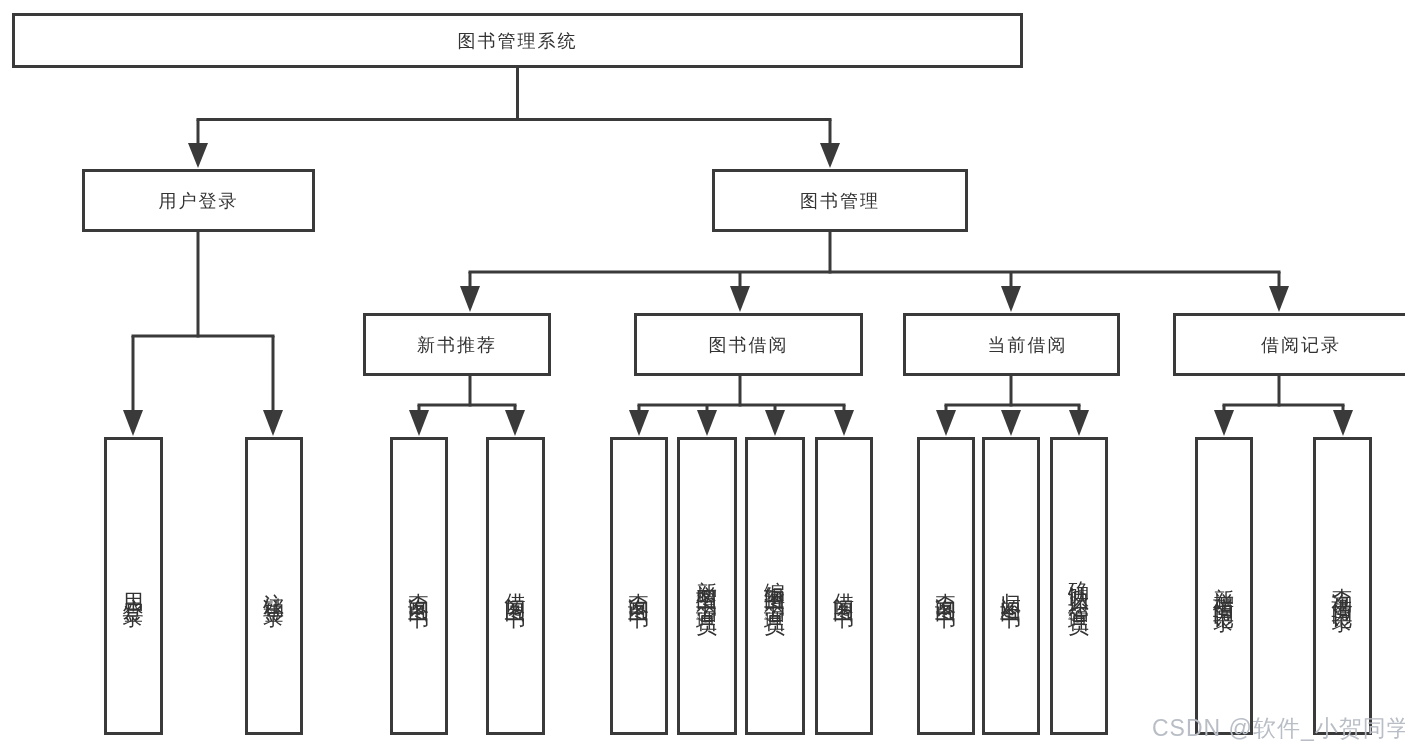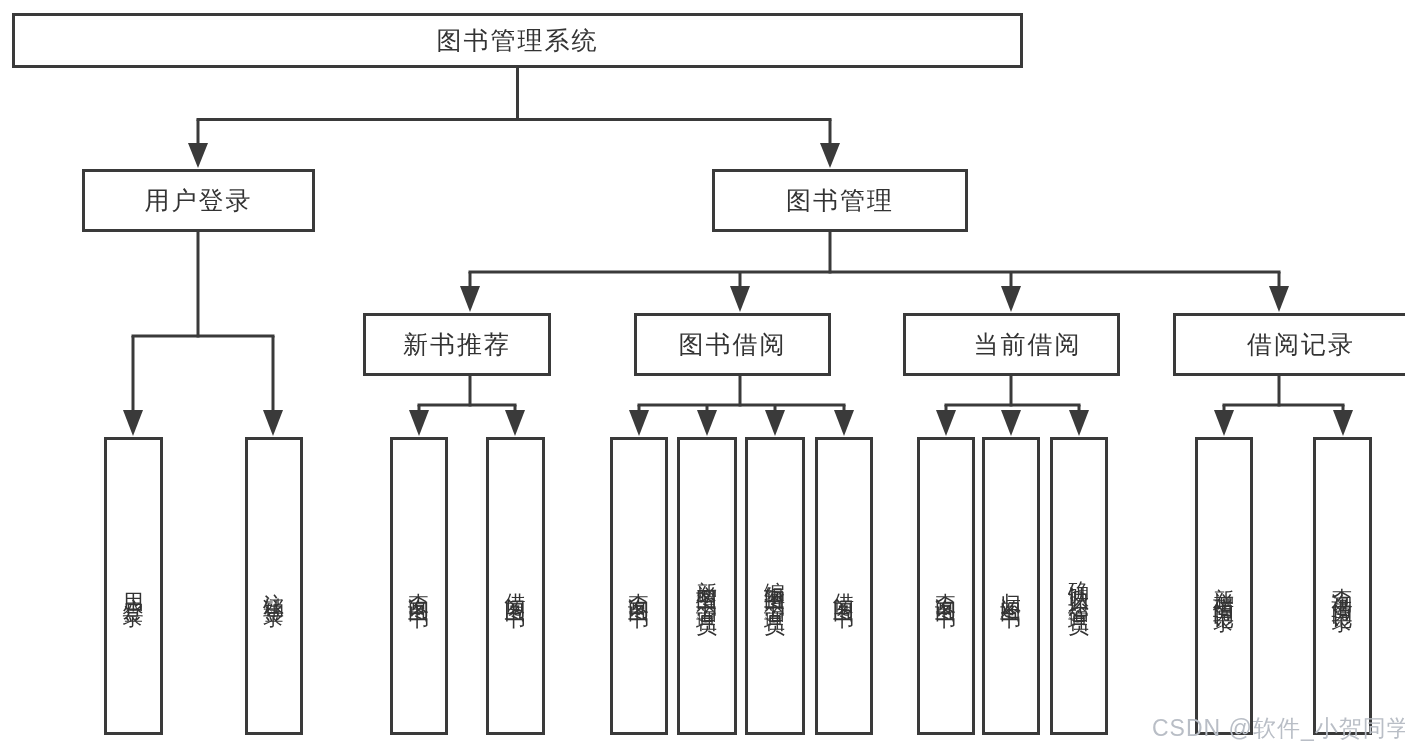--- a/index.html
+++ b/index.html
@@ -13,21 +13,21 @@
   }
   .connectors { position: absolute; left: 0; top: 0; }
   .node {
     position: absolute;
     box-sizing: border-box;
     background: #ffffff;
     border: 3px solid #3a3a3a;
     display: flex;
     align-items: center;
     justify-content: center;
-    font-size: 25px;
+    font-size: 18px;
     color: #333333;
     letter-spacing: 2px;
     white-space: nowrap;
   }
   .leaf {
     position: absolute;
     box-sizing: border-box;
     background: #ffffff;
     border: 3px solid #3a3a3a;
     display: flex;
@@ -124,21 +124,21 @@
       <polygon points="1333,410 1353,410 1343,436"></polygon>
     </g>
   </svg>
 
   <div class="node" style="left:12px; top:13px; width:1011px; height:55px;">图书管理系统</div>
 
   <div class="node" style="left:82px; top:169px; width:233px; height:63px;">用户登录</div>
   <div class="node" style="left:712px; top:169px; width:256px; height:63px;">图书管理</div>
 
   <div class="node" style="left:363px; top:313px; width:188px; height:63px;">新书推荐</div>
-  <div class="node" style="left:634px; top:313px; width:197px; height:63px;">图书借阅</div>
+  <div class="node" style="left:634px; top:313px; width:229px; height:63px;">图书借阅</div>
   <div class="node" style="left:903px; top:313px; width:217px; height:63px;padding-left:32px;">当前借阅</div>
   <div class="node" style="left:1173px; top:313px; width:256px; height:63px;text-align:right;">借阅记录</div>
 
   <div class="leaf" style="left:104px; width:59px;">用户登录</div>
   <div class="leaf" style="left:245px; width:58px;">注销登录</div>
 
   <div class="leaf" style="left:390px; width:58px;">查询图书</div>
   <div class="leaf" style="left:486px; width:59px;">借阅图书</div>
 
   <div class="leaf" style="left:610px; width:58px;">查询图书</div>

